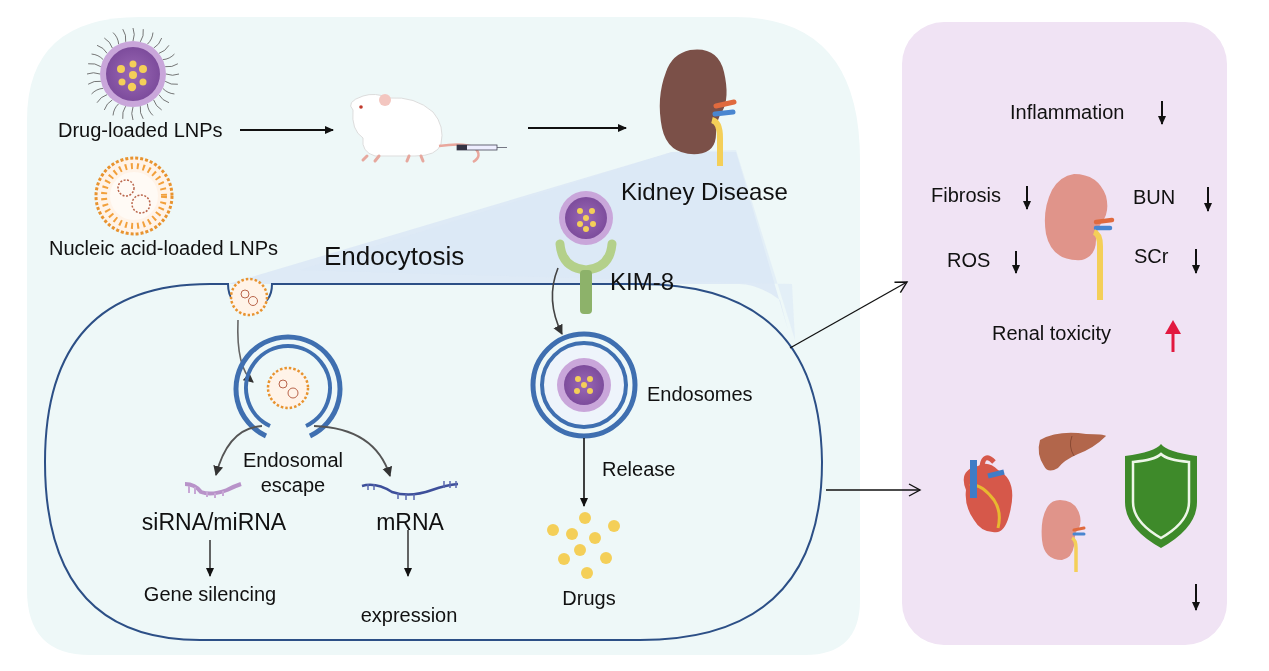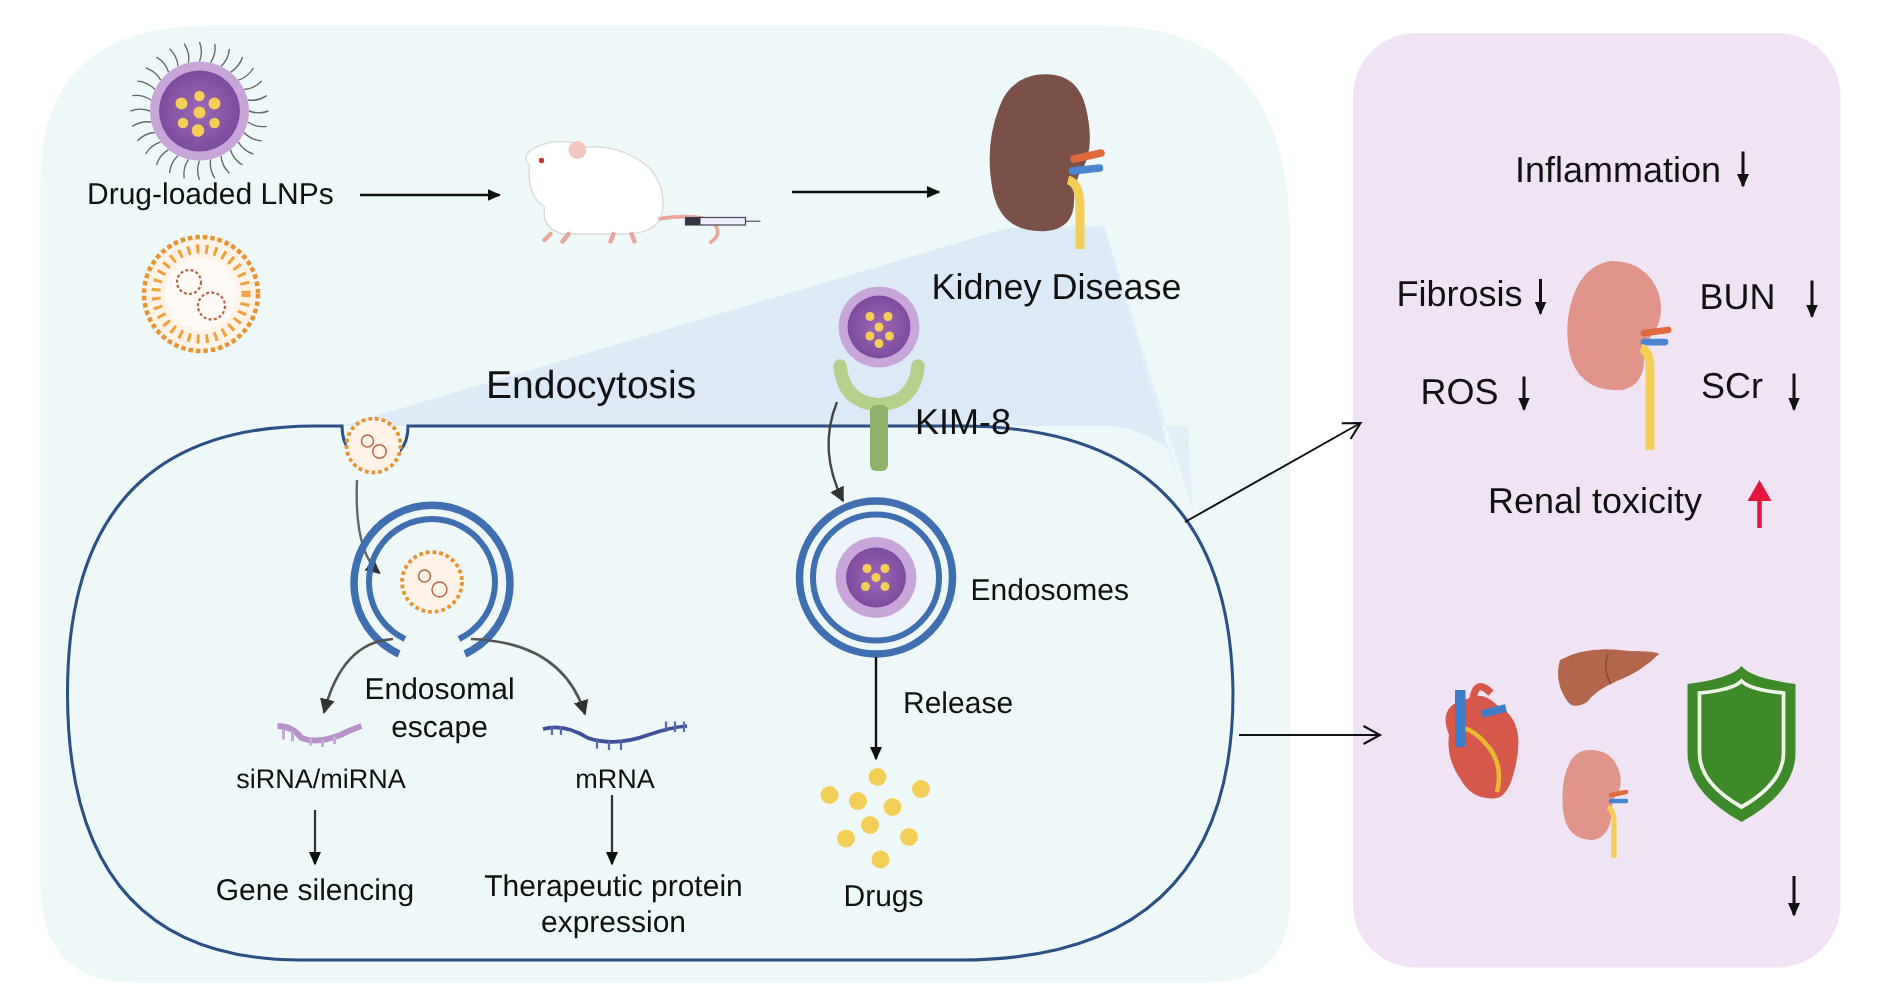--- a/index.html
+++ b/index.html
@@ -1,23 +1,23 @@
 <!DOCTYPE html>
 <html><head>
 <meta charset="utf-8">
 <style>
   html, body { margin: 0; padding: 0; background: #ffffff; }
   body { width: 1269px; height: 671px; position: relative; overflow: hidden;
          font-family: "Liberation Sans", sans-serif; color: #111; }
   #stage { position: absolute; left: 0; top: 0; width: 1138px; height: 671px; }
   .lbl { position: absolute; white-space: nowrap; font-family: "Liberation Sans", sans-serif; color: #111; line-height: 1.1; }
   .c { text-align: center; transform: translateX(-50%); }
-  .s18 { font-size: 18px; }
+  .s18 { font-size: 23px; }
   .s20 { font-size: 20px; }
-  .s22 { font-size: 24px; }
+  .s22 { font-size: 20px; }
   .s24 { font-size: 24px; margin-top: 12px; }
   .s26 { font-size: 26px; text-align: center; }
 </style>
 </head>
 <body>
 
 <div id="stage">
 <svg width="1269" height="671" viewBox="0 0 1269 671" xmlns="http://www.w3.org/2000/svg" style="position:absolute;left:0;top:0">
   <defs>
     <marker id="ah" markerWidth="10" markerHeight="10" refX="8" refY="5" orient="auto" markerUnits="userSpaceOnUse">
@@ -243,30 +243,30 @@
     <path d="M30,38 Q34,40 34,48 L34,72" stroke="#f4cf58" stroke-width="3.5" fill="none"></path>
   </g>
 
   <g transform="translate(1127,444)">
     <path d="M34,0 Q40,8 70,12 L70,58 Q70,84 34,104 Q-2,84 -2,58 L-2,12 Q28,8 34,0 Z" fill="#3e8a2a"></path>
     <path d="M34,10 Q40,16 62,18 L62,58 Q62,78 34,94 Q6,78 6,58 L6,18 Q28,16 34,10 Z" fill="none" stroke="#eef6e8" stroke-width="2.5"></path>
   </g>
 </svg>
 
   <div class="lbl s20" style="left:58px;top:119px">Drug-loaded LNPs</div>
+  <div class="lbl s20" style="left:49px;top:237px">Nucleic acid-loaded LNPs</div>
   <div class="lbl s24" style="left:621px;top:167px">Kidney Disease</div>
   <div class="lbl s26" style="left:324px;top:242px">Endocytosis</div>
   <div class="lbl s24" style="left:610px;top:257px">KIM-8</div>
 
   <div class="lbl s20 c" style="left:293px;top:449px">Endosomal</div>
   <div class="lbl s20 c" style="left:293px;top:474px">escape</div>
   <div class="lbl s18 c" style="left:214px;top:510px">siRNA/miRNA</div>
   <div class="lbl s18 c" style="left:410px;top:510px">mRNA</div>
   <div class="lbl s20 c" style="left:210px;top:583px">Gene silencing</div>
-  <div class="lbl s20 c" style="left:409px;top:580px">Therapeutic protein</div>
   <div class="lbl s20 c" style="left:409px;top:604px">expression</div>
 
   <div class="lbl s20" style="left:647px;top:383px">Endosomes</div>
   <div class="lbl s20" style="left:602px;top:458px">Release</div>
   <div class="lbl s20 c" style="left:589px;top:587px">Drugs</div>
 
   <div class="lbl s22" style="left:1010px;top:101px">Inflammation</div>
   <div class="lbl s22" style="left:931px;top:184px">Fibrosis</div>
   <div class="lbl s22" style="left:1133px;top:186px">BUN</div>
   <div class="lbl s22" style="left:947px;top:249px">ROS</div>

